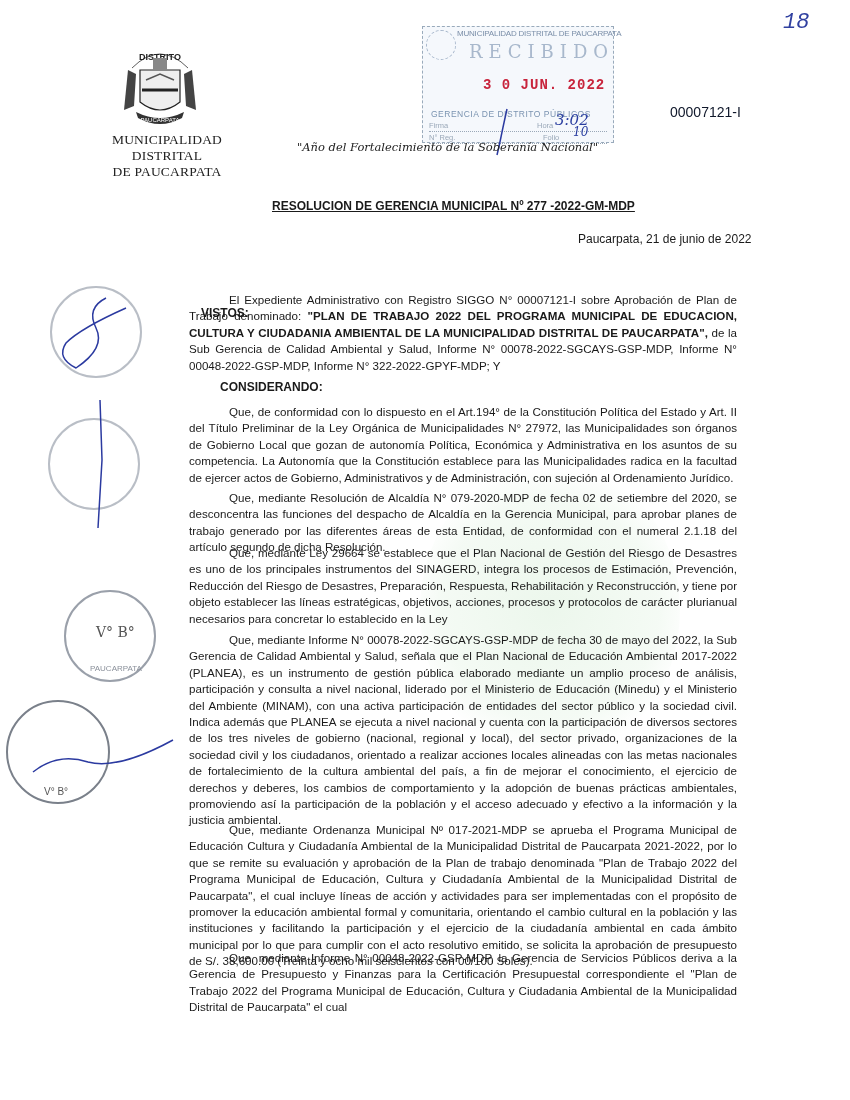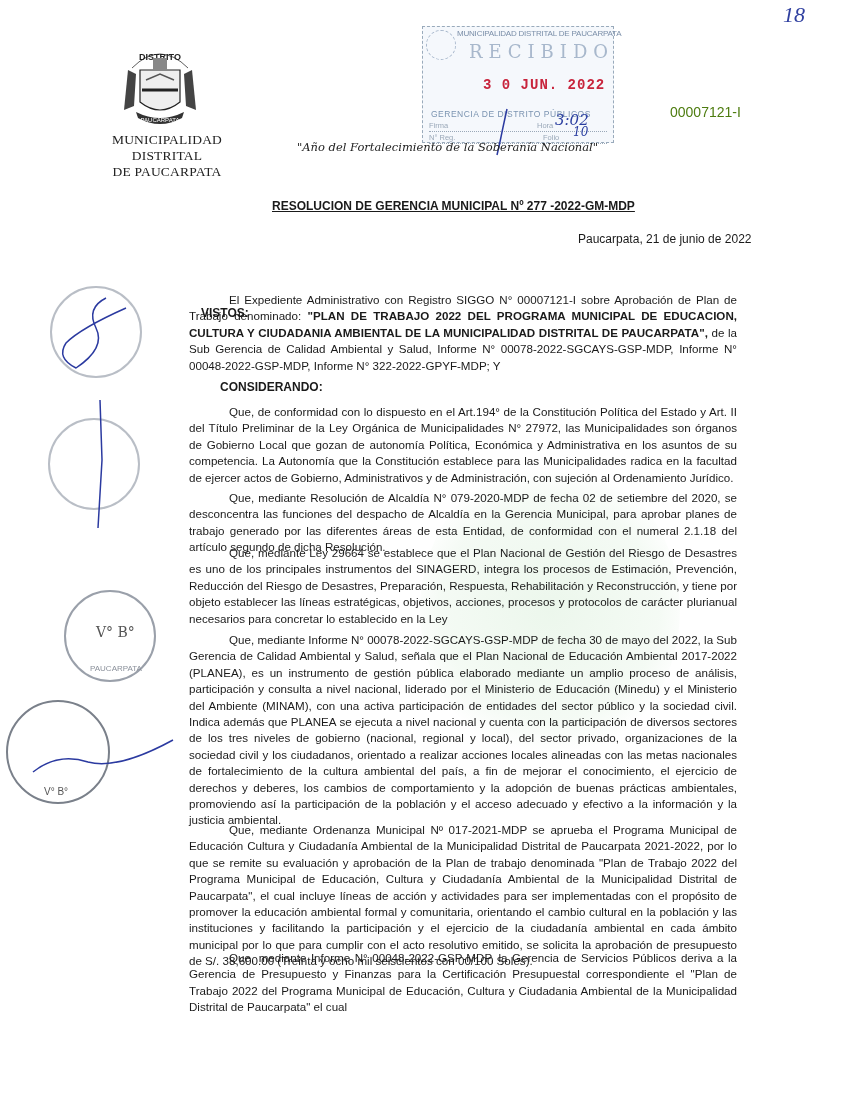--- a/index.html
+++ b/index.html
@@ -13,22 +13,22 @@
                font-family:"Liberation Serif", serif; font-size:13.5px; line-height:16px; color:#222; letter-spacing:0.2px; }
   .motto { left:297px; top:140px; font-family:"DejaVu Serif", serif; font-style:italic; font-size:11.5px; color:#222; }
   .stamp { left:422px; top:26px; width:190px; height:115px; border:1px dashed #9ab; background:rgba(235,242,250,0.5); }
   .stamp .st-head { position:absolute; left:34px; top:2px; font-size:8px; color:#7a8ea8; white-space:nowrap; letter-spacing:-0.2px; }
   .stamp .st-big { position:absolute; left:46px; top:14px; font-size:18px; color:#a8b8cc; letter-spacing:6px; font-family:"DejaVu Serif", serif; }
   .stamp .st-date { position:absolute; left:60px; top:50px; font-size:14px; color:#c8243c; font-weight:bold; letter-spacing:1px; font-family:"Liberation Mono", monospace; }
   .stamp .st-dept { position:absolute; left:8px; top:82px; font-size:8.5px; color:#7a93b0; letter-spacing:0.5px; white-space:nowrap; }
   .stamp .st-row { position:absolute; left:6px; font-size:7.5px; color:#9aa8b8; width:178px; border-bottom:1px dotted #9aa8b8; height:10px; }
   .stamp .st-hand { position:absolute; font-family:"DejaVu Serif", serif; font-style:italic; color:#2a3ea0; font-size:15px; }
   .stamp .seal { position:absolute; left:3px; top:3px; width:28px; height:28px; border:1px dashed #a8b8cc; border-radius:50%; }
-  .docnum { left:670px; top:104px; font-size:14px; color:#4d7c0f; }
-  .pagenum { left:783px; top:2px; font-family:Liberation Serif, serif; font-style:italic; font-size:22px; color:#3040a0; }
+  .docnum { left:670px; top:104px; font-size:14px; color:#0f172a; }
+  .pagenum { left:783px; top:10px; font-family:Liberation Mono, monospace; font-style:italic; font-size:22px; color:#3040a0; }
   .title { left:272px; top:199px; font-weight:bold; font-size:12px; text-decoration:underline; color:#1a1a1a;text-align:right; }
   .date { left:578px; top:232px; font-size:12px; }
   .section { font-weight:bold; font-size:12px; }
   .p-block { position:absolute; left:189px; width:548px; font-size:11.6px; line-height:16.4px; text-align:justify; }
   .first { text-indent:40px; }
   b { font-weight:bold; }
   .seal-side { position:absolute; border-radius:50%; border:2px solid #b9bec6; }
   .seal-side span { position:absolute; font-size:8px; color:#8a909a; white-space:nowrap; }
   .sig { position:absolute; stroke:#2b3aa0; fill:none; stroke-width:1.5; }
 </style>

